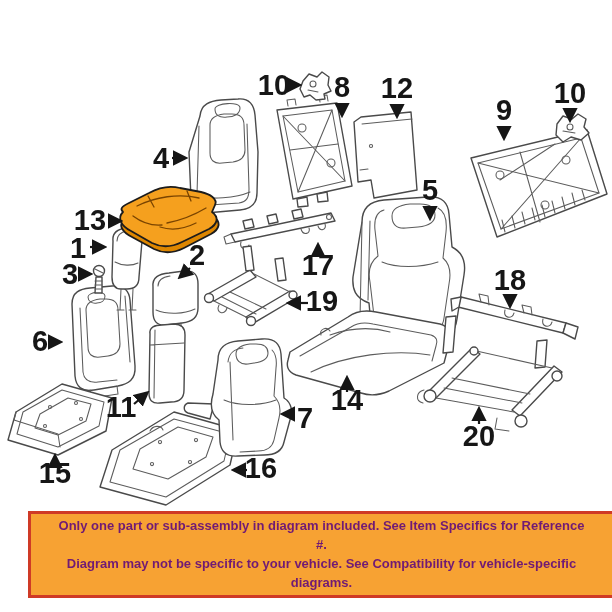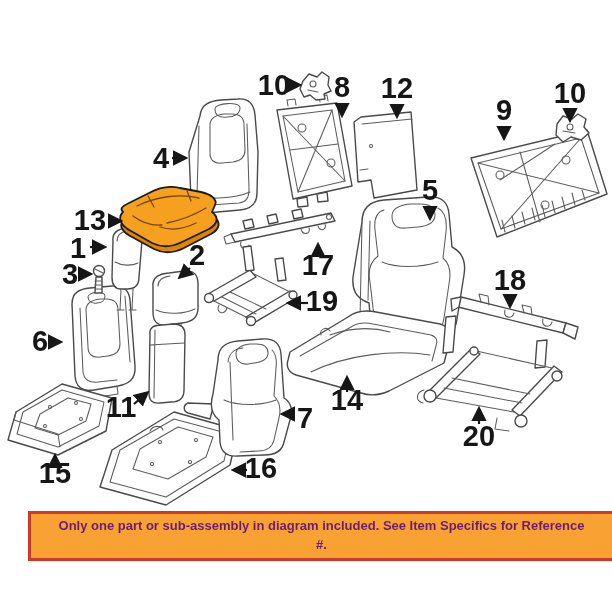--- a/index.html
+++ b/index.html
@@ -240,14 +240,15 @@
     <text class="callout" x="261" y="478">16</text>
     <text class="callout" x="318" y="275">17</text>
     <text class="callout" x="510" y="290">18</text>
     <text class="callout" x="322" y="311">19</text>
     <text class="callout" x="479" y="446">20</text>
   </g>
 </svg>
 
   <div class="banner">
     <div>Only one part or sub-assembly in diagram included. See Item Specifics for Reference #.</div>
+    <div>Diagram may not be specific to your vehicle. See Compatibility for vehicle-specific diagrams.</div>
   </div>
 </div>
 
 </body></html>

